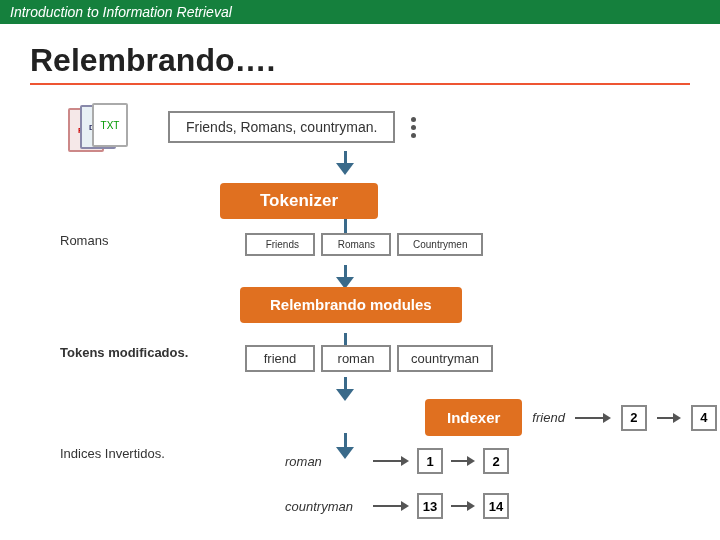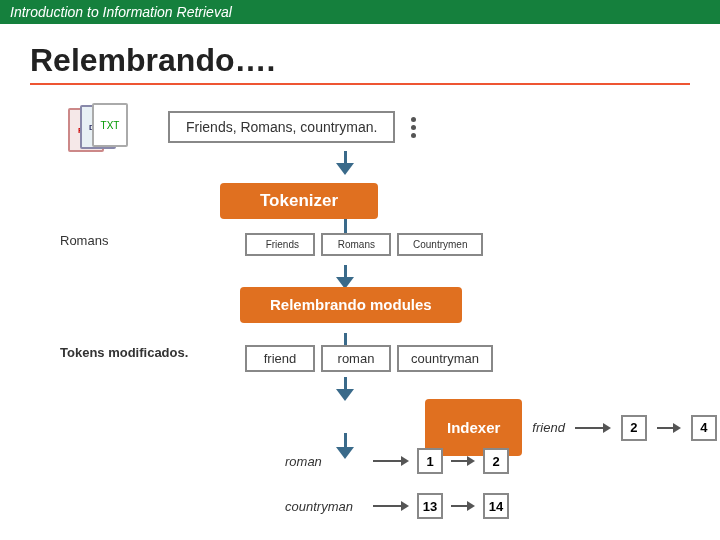--- a/index.html
+++ b/index.html
@@ -126,21 +126,21 @@
       color: #333;
       background: #fff;
       min-width: 70px;
       text-align: center;
     }
     .indexer-box {
       background: #e07020;
       color: #fff;
       font-size: 15px;
       font-weight: bold;
-      padding: 20px 22px;
+      padding: 10px 22px;
       border-radius: 4px;
       margin-left: 180px;
     }
     .num-box {
       border: 2px solid #888;
       width: 26px;
       height: 26px;
       display: flex;
       align-items: center;
       justify-content: center;
@@ -285,20 +285,21 @@
         <div style="width:0;height:0;border-top:5px solid transparent;border-bottom:5px solid transparent;border-left:8px solid #555;display:inline-block;"></div>
       </div>
       <div class="num-box">2</div>
       <div style="display:inline-flex;align-items:center;">
         <div style="width:16px;height:2px;background:#555;display:inline-block;"></div>
         <div style="width:0;height:0;border-top:5px solid transparent;border-bottom:5px solid transparent;border-left:8px solid #555;display:inline-block;"></div>
       </div>
       <div class="num-box">4</div>
     </div>
 
+    <div style="position:absolute; top:343px; left:30px;" class="indices-label">Indices Invertidos.</div>
 
     <div style="position:absolute; top:330px; left:306px;">
       <div class="v-arrow">
         <div class="v-arrow-shaft" style="height:14px;"></div>
         <div class="v-arrow-tip"></div>
       </div>
     </div>
 
     <div style="position:absolute; top:345px; left:255px; display:flex; align-items:center; gap:8px;">
       <span style="font-style:italic;font-size:13px;color:#333;width:80px;">roman</span>

